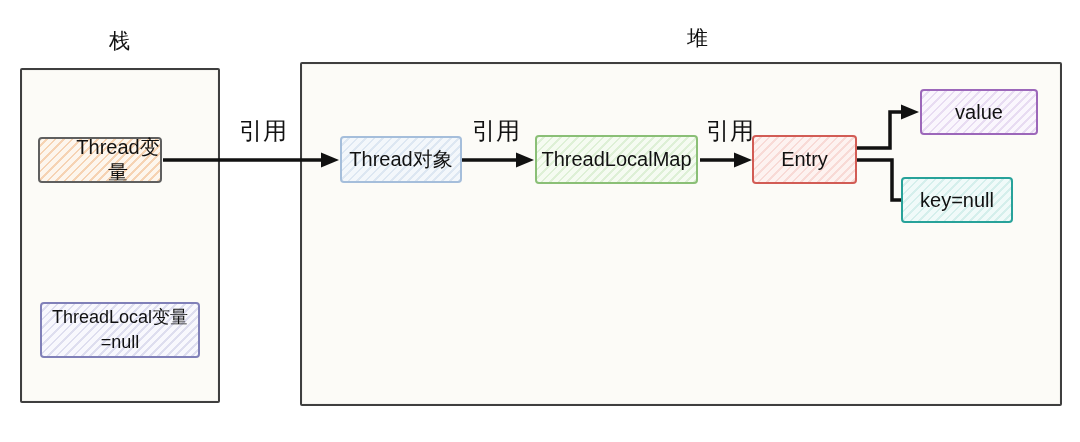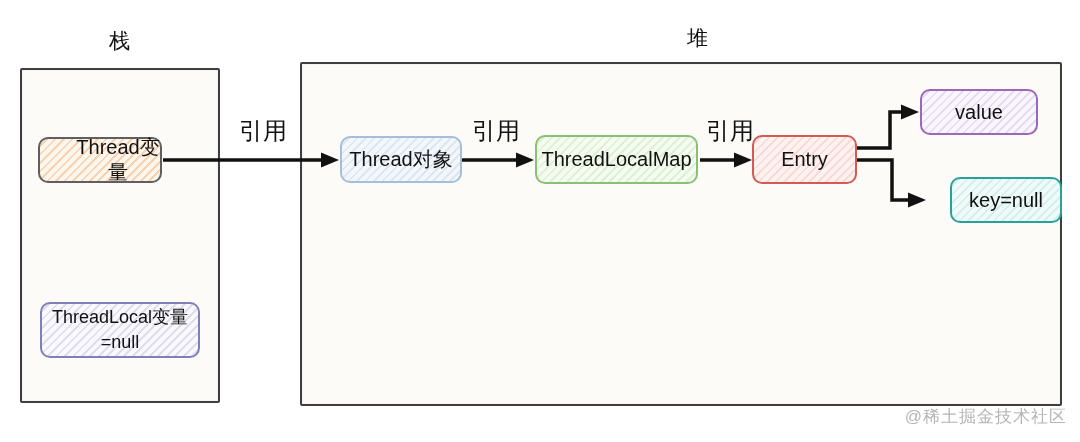--- a/index.html
+++ b/index.html
@@ -27,36 +27,36 @@
     font-size: 21px;
     text-align: center;
     color: #111;
     letter-spacing: 1px;
   }
   .title-stack { left: 80px; top: 27px; width: 80px; }
   .title-heap  { left: 658px; top: 24px; width: 80px; }
   .node {
     position: absolute;
     border: 2px solid #888;
-    border-radius: 10px;
+    border-radius: 4px;
     display: flex;
     align-items: center;
     justify-content: center;
     text-align: center;
     font-size: 20px;
     white-space: pre-line;
     line-height: 25px;
   }
   .node-thread-var      { left: 38px;  top: 137px; width: 124px; height: 46px; padding-left: 36px; }
   .node-threadlocal-var { left: 40px;  top: 302px; width: 160px; height: 56px; font-size: 18px; }
   .node-thread-obj      { left: 340px; top: 136px; width: 122px; height: 47px; }
   .node-threadlocalmap  { left: 535px; top: 135px; width: 163px; height: 49px; }
   .node-entry           { left: 752px; top: 135px; width: 105px; height: 49px; }
   .node-value           { left: 920px; top: 89px;  width: 118px; height: 46px; }
-  .node-key             { left: 950px; top: 177px; width: 112px; height: 46px; }
+  .node-key             { left: 901px; top: 177px; width: 112px; height: 46px; }
   .arrows {
     position: absolute;
     left: 0; top: 0;
     width: 1080px; height: 442px;
     pointer-events: none;
   }
   .edge-label {
     position: absolute;
     width: 80px;
     text-align: center;
@@ -115,15 +115,14 @@
 
   <div class="node node-thread-var" style="border-color: rgb(95, 95, 95); background: repeating-linear-gradient(135deg, rgb(253, 246, 237) 0px, rgb(253, 246, 237) 4px, rgb(246, 211, 179) 4px, rgb(246, 211, 179) 6px);">Thread变量</div>
   <div class="node node-thread-obj" style="border-color: rgb(165, 190, 219); background: repeating-linear-gradient(135deg, rgb(243, 247, 251) 0px, rgb(243, 247, 251) 4px, rgb(221, 231, 242) 4px, rgb(221, 231, 242) 6px);">Thread对象</div>
   <div class="node node-threadlocal-var" style="border-color: rgb(128, 128, 184); background: repeating-linear-gradient(135deg, rgb(248, 248, 253) 0px, rgb(248, 248, 253) 4px, rgb(222, 222, 239) 4px, rgb(222, 222, 239) 6px);">ThreadLocal变量
 =null</div>
   <div class="node node-threadlocalmap" style="border-color: rgb(138, 191, 118); background: repeating-linear-gradient(135deg, rgb(245, 251, 241) 0px, rgb(245, 251, 241) 4px, rgb(222, 240, 214) 4px, rgb(222, 240, 214) 6px);">ThreadLocalMap</div>
   <div class="node node-entry" style="border-color: rgb(210, 92, 85); background: repeating-linear-gradient(135deg, rgb(253, 242, 240) 0px, rgb(253, 242, 240) 4px, rgb(248, 218, 214) 4px, rgb(248, 218, 214) 6px);">Entry</div>
   <div class="node node-value" style="border-color: rgb(156, 103, 186); background: repeating-linear-gradient(135deg, rgb(250, 246, 253) 0px, rgb(250, 246, 253) 4px, rgb(232, 220, 242) 4px, rgb(232, 220, 242) 6px);">value</div>
   <div class="node node-key" style="border-color: rgb(39, 162, 154); background: repeating-linear-gradient(135deg, rgb(240, 250, 249) 0px, rgb(240, 250, 249) 4px, rgb(213, 239, 236) 4px, rgb(213, 239, 236) 6px);">key=null</div>
 
-  <div class="watermark">@稀土掘金技术社区</div>
 
 </div>
 
 </body></html>

